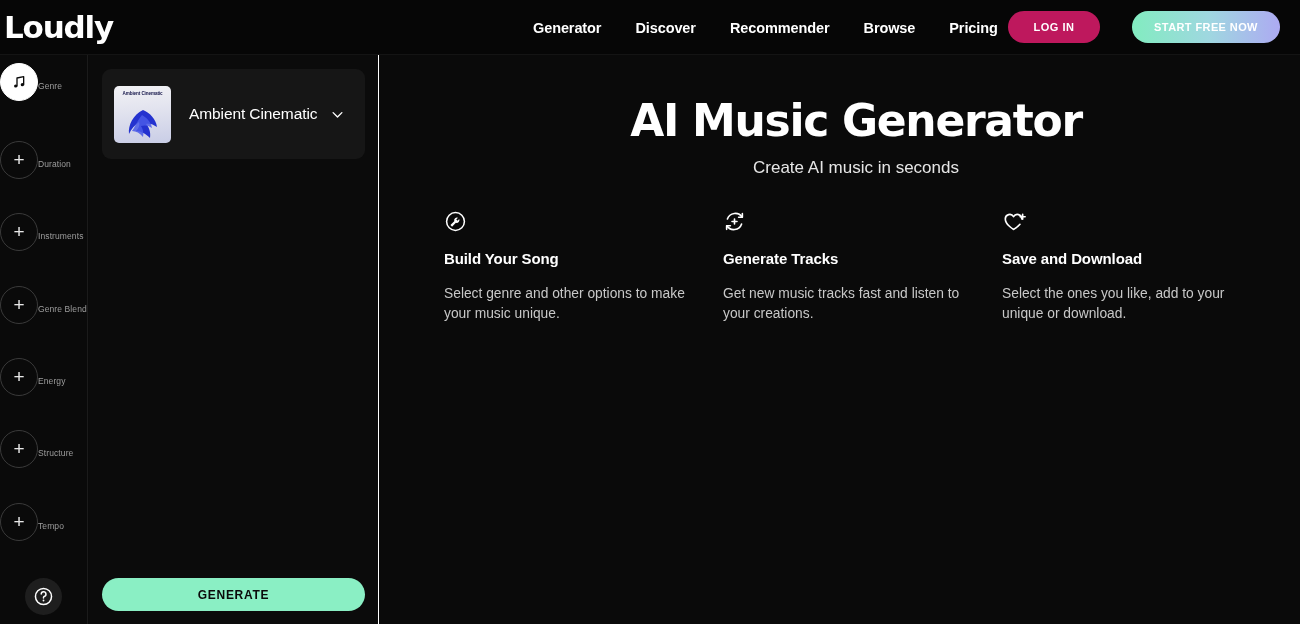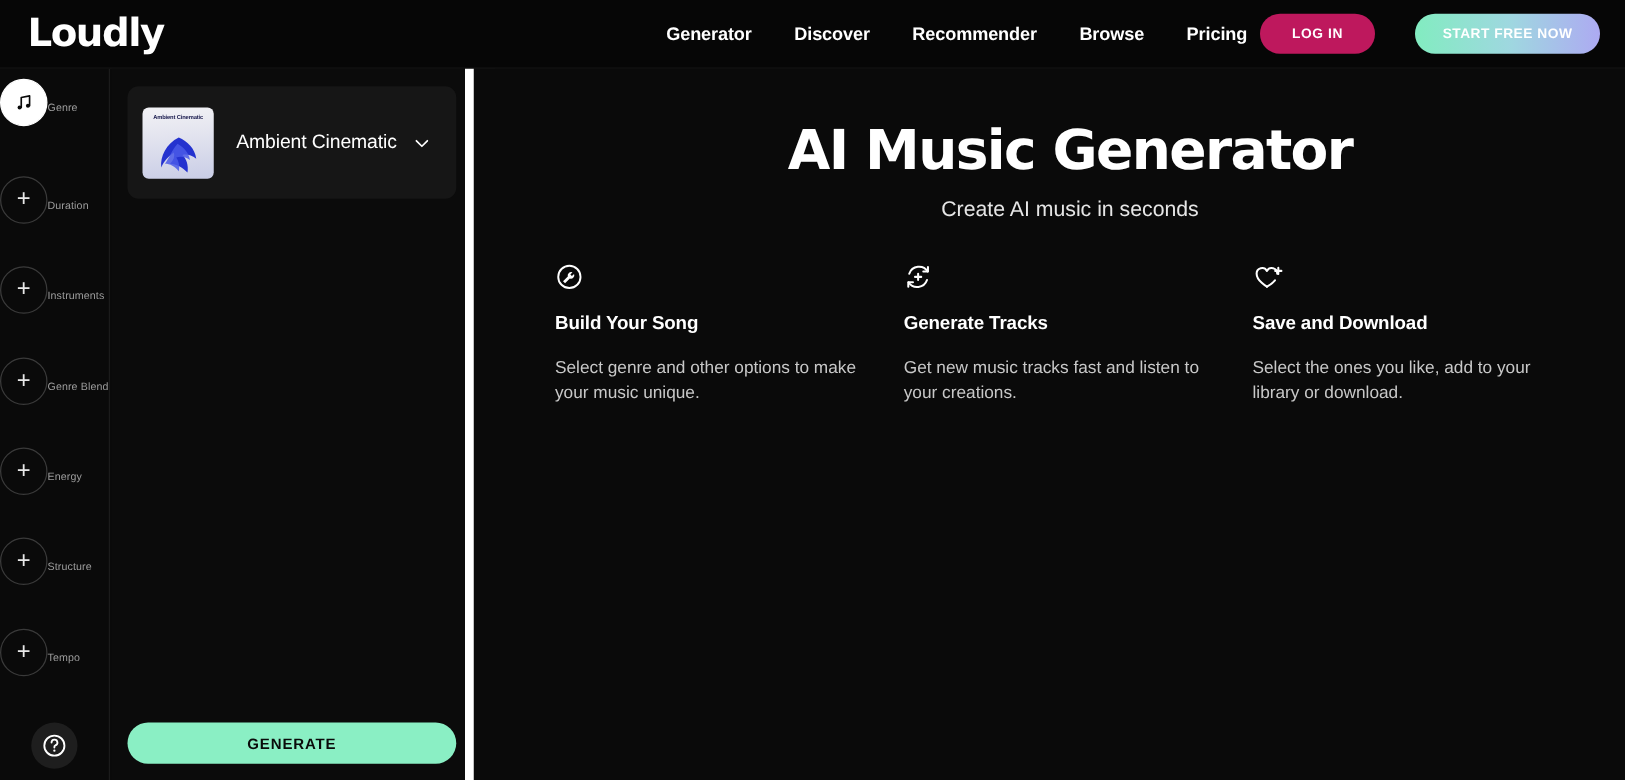--- a/index.html
+++ b/index.html
@@ -12,21 +12,21 @@
   .app { position: relative; width: 1300px; height: 624px; background: #0a0a0a; }
 
   
   .topnav {
     position: absolute; top: 0; left: 0; width: 1300px; height: 55px;
     background: #060606;
     display: flex; align-items: center;
     border-bottom: 1px solid #141414;
   }
   .logo {
-    margin-left: 22px;
+    margin-left: 4px;
     font-size: 31px; font-weight: 700; color: #ffffff;
     letter-spacing: -1.2px;
     font-family: "DejaVu Sans", sans-serif;
   }
   .nav-links {
     position: absolute; left: 533px; top: 0; height: 55px;
     display: flex; align-items: center; gap: 34px;
   }
   .nav-link {
     color: #ffffff; font-size: 14.5px; font-weight: 700;
@@ -79,21 +79,21 @@
     position: absolute; left: 25px; top: 523px;
     width: 37px; height: 37px; border-radius: 50%;
     background: #1e1e1e;
     display: flex; align-items: center; justify-content: center;
     cursor: pointer;
   }
 
   
   .leftpanel {
     position: absolute; left: 89px; top: 55px; width: 290px; height: 569px;
-    background: #0b0b0b; border-right: 7px solid #ffffff; text-decoration: underline;
+    background: #0b0b0b; border-right: 1px solid #ffffff; text-decoration: underline;
   }
   .genre-card {
     position: absolute; left: 13px; top: 14px;
     width: 263px; height: 90px; border-radius: 9px;
     background: #161616;
     display: flex; align-items: center; cursor: pointer;
   }
   .genre-thumb {
     margin-left: 12px; width: 57px; height: 57px; border-radius: 5px;
     background: linear-gradient(175deg, #f2f2f5 0%, #e3e4ef 40%, #c9cde6 100%);
@@ -288,18 +288,18 @@
 
       <div class="feature">
         <div class="feature-icon">
           <svg width="25" height="23" viewBox="0 0 26 24">
             <path d="M12 20.2S3.4 15.2 3.4 9.3a4.6 4.6 0 0 1 8.6-2.3 4.6 4.6 0 0 1 8.6 2.3" fill="none" stroke="#ffffff" stroke-width="1.7" stroke-linecap="round" stroke-linejoin="round"></path>
             <path d="M12 20.2c2.4-1.4 5-3.3 6.7-5.3" fill="none" stroke="#ffffff" stroke-width="1.7" stroke-linecap="round"></path>
             <path d="M21.5 4.4v5.2M18.9 7h5.2" fill="none" stroke="#ffffff" stroke-width="1.7" stroke-linecap="round"></path>
           </svg>
         </div>
         <div class="feature-title">Save and Download</div>
-        <div class="feature-desc">Select the ones you like, add to your library or download.</div>
+        <div class="feature-desc">Select the ones you like, add to your unique or download.</div>
       </div>
 
     </div>
   </div>
 </div>
 
 </body></html>

